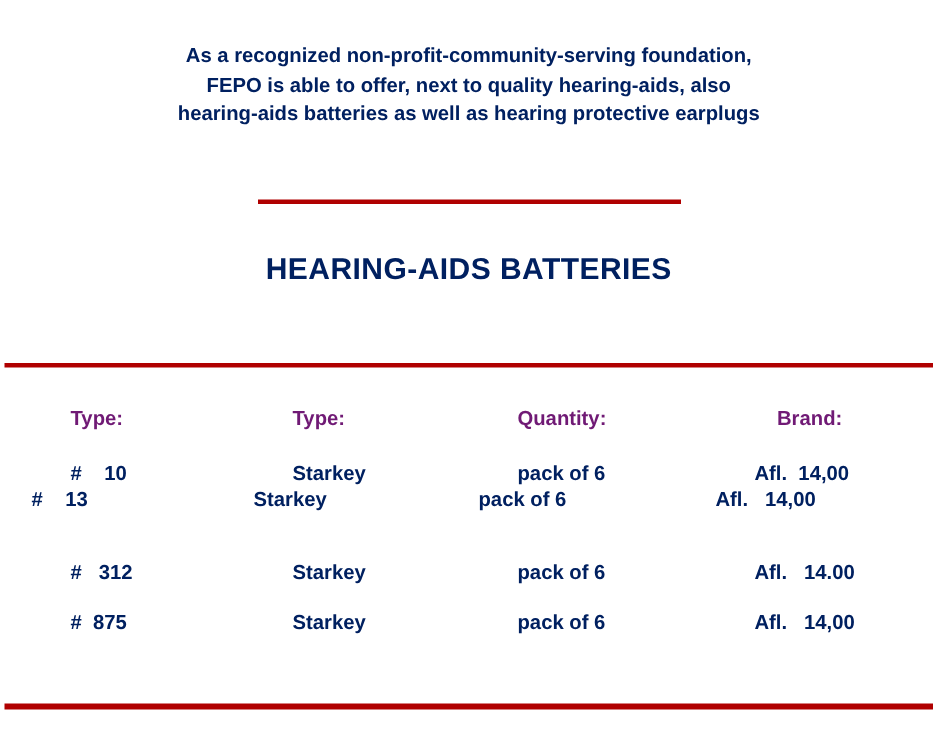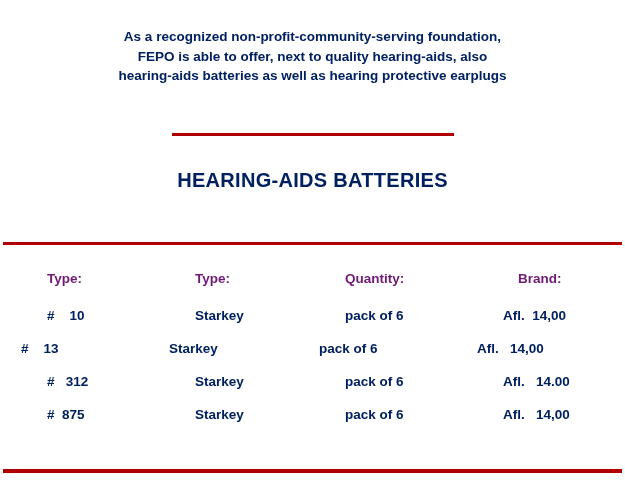--- a/index.html
+++ b/index.html
@@ -78,21 +78,21 @@
     display: grid;
     grid-template-columns: 148px 150px 158px auto;
     padding-left: 47px;
     box-sizing: border-box;
     font-size: 13.5px;
     font-weight: bold;
     line-height: 16px;
   }
   .trow-header { top: 271px; color: #c00000; }
   .trow-1 { top: 308px; }
-  .trow-2 { top: 341px; padding-left: 21px; }
+  .trow-2 { top: 325px; padding-left: 21px; }
   .trow-3 { top: 374px; }
   .trow-4 { top: 407px; }
   .trow .cell { color: #002060; }
   .trow-header .cell { color: #701a75; }
   .cell-type, .cell-price { white-space: pre; }
   .trow-header .cell-price { padding-left: 15px; }
 </style>
 </head>
 <body>
 

